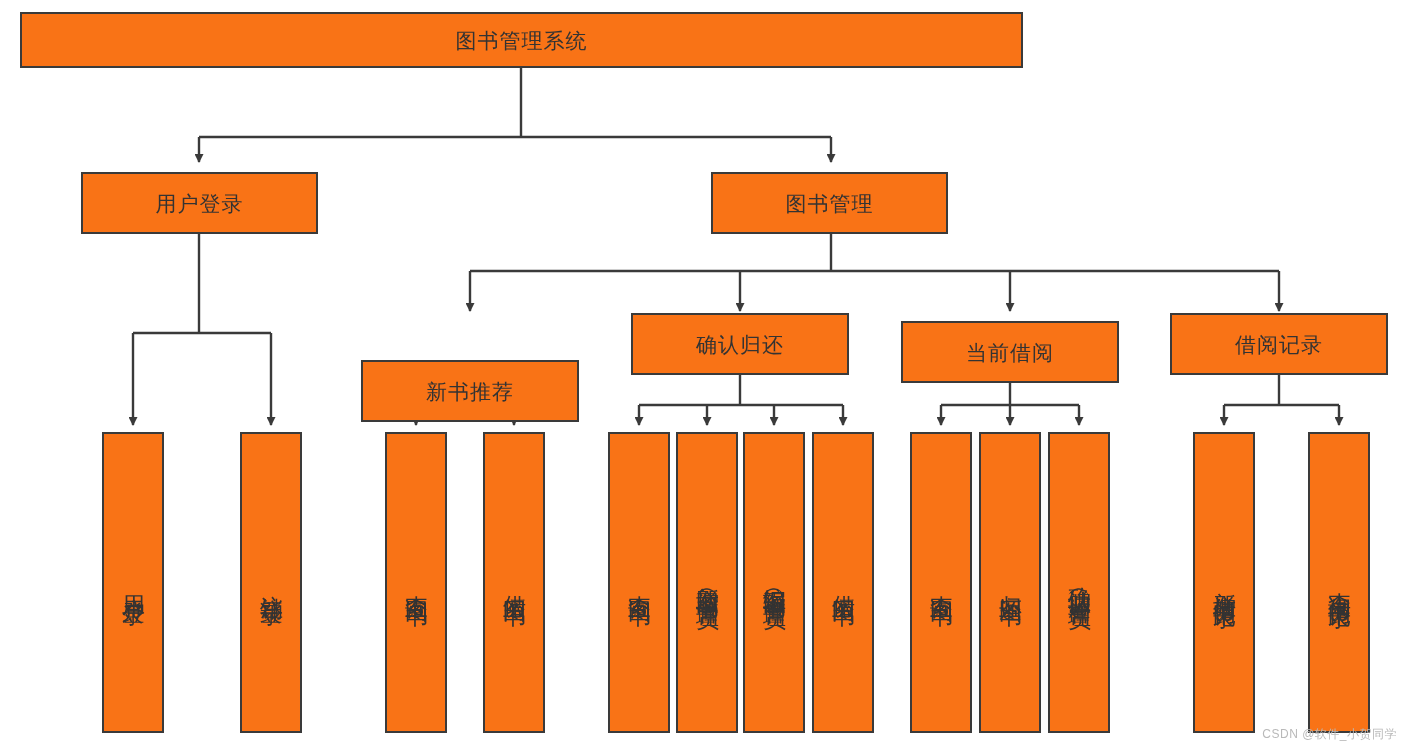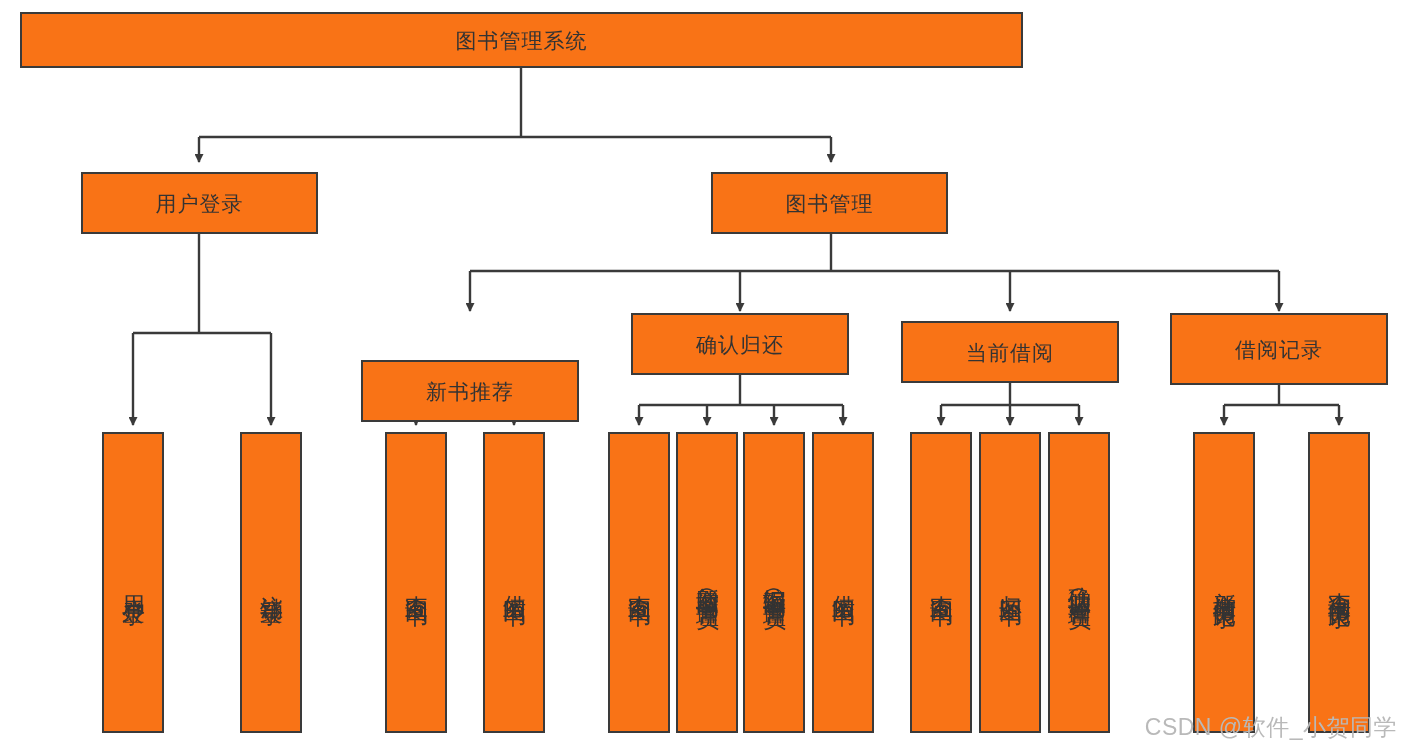--- a/index.html
+++ b/index.html
@@ -54,21 +54,21 @@
     font-size: 23px;
     line-height: 1.12;
     letter-spacing: 3px;
     text-align: center;
     white-space: nowrap;
   }
   .watermark {
     position: absolute;
     right: 8px;
     bottom: 4px;
-    font-size: 23px;
+    font-size: 12px;
     color: #b9b9b9;
     letter-spacing: 0.5px;
     white-space: nowrap;
     pointer-events: none;
   }
 </style>
 </head>
 <body>
 
 <div id="diagram-root">
@@ -136,21 +136,21 @@
 
   <div class="node horiz" style="left:361px; top:313px; width:218px; height:62px;margin-top:47px;">
     <span class="label">新书推荐</span>
   </div>
   <div class="node horiz" style="left:631px; top:313px; width:218px; height:62px;">
     <span class="label">确认归还</span>
   </div>
   <div class="node horiz" style="left:901px; top:313px; width:218px; height:62px;margin-top:8px;">
     <span class="label">当前借阅</span>
   </div>
-  <div class="node horiz" style="left:1170px; top:313px; width:218px; height:72px;">
+  <div class="node horiz" style="left:1170px; top:313px; width:218px; height:62px;">
     <span class="label">借阅记录</span>
   </div>
 
   <div class="node vert" style="left:102px; top:432px; width:62px; height:301px;">
     <span class="label">用户登录</span>
   </div>
   <div class="node vert" style="left:240px; top:432px; width:62px; height:301px;">
     <span class="label">注销登录</span>
   </div>
 

